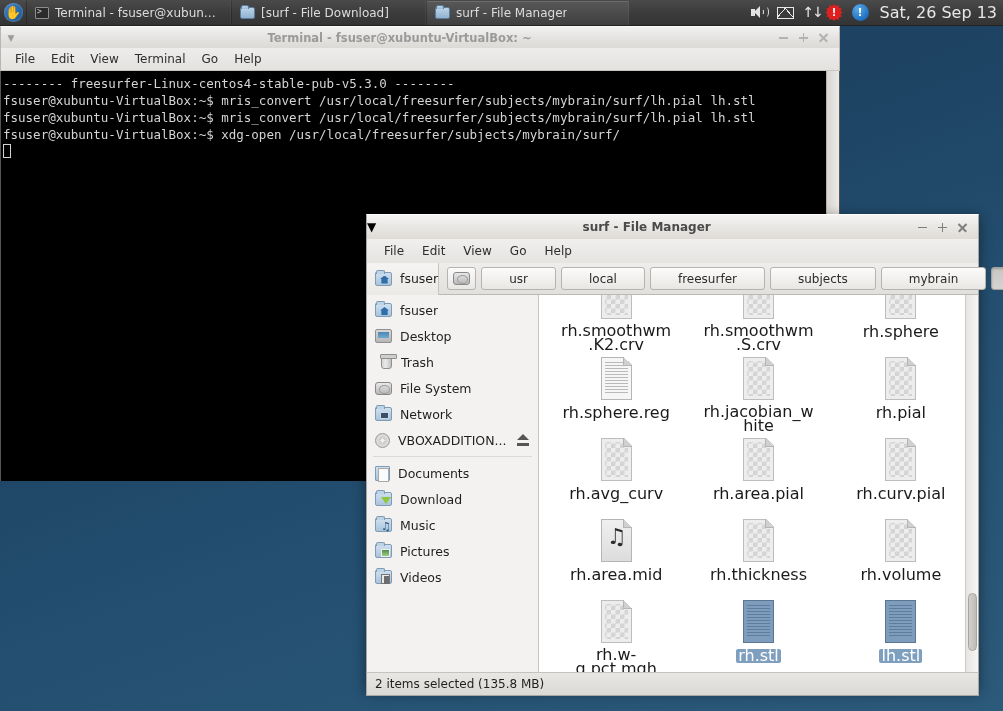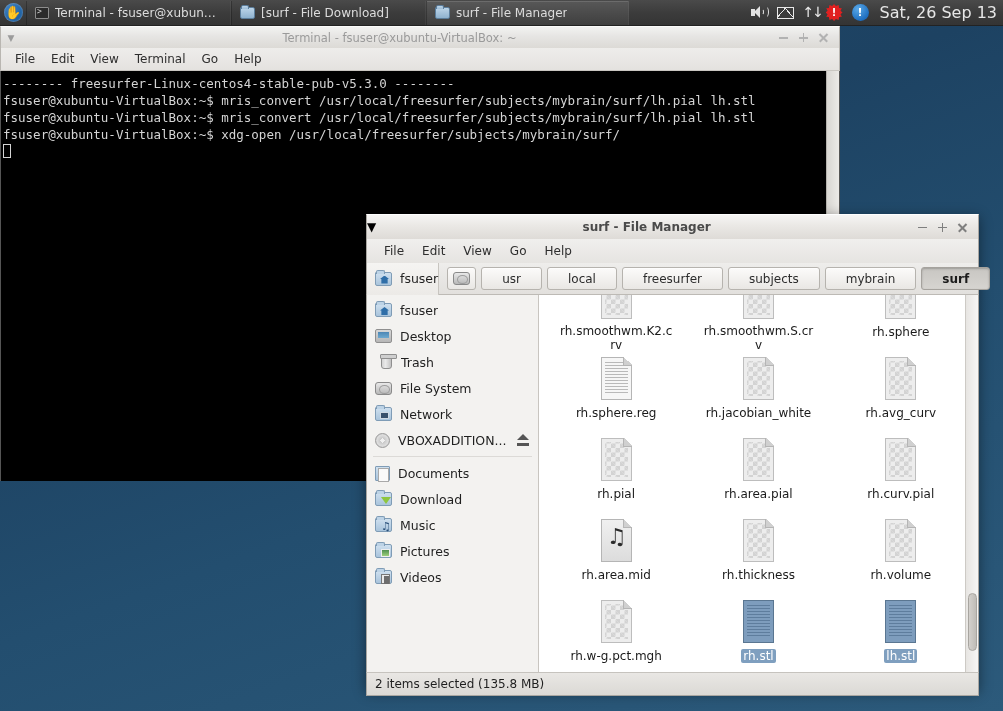--- a/index.html
+++ b/index.html
@@ -129,21 +129,21 @@
     border-left: 1px solid #b9b6b1; border-right: 1px solid #b9b6b1;
     display: flex; align-items: center;
   }
   .win-title .menu-arrow {
     width: 20px; text-align: center; color: #9b9b9b; font-size: 9px; flex:0 0 auto;
   }
   .win-title .t-text {
     flex: 1 1 auto; text-align: center; font-size: 11.5px; color: #a0a0a0;
     white-space: nowrap; overflow: hidden;
   }
-  .win-title.active .t-text { color: #9a9a9a; }
+  .win-title.active .t-text { color: #9a9a9a; font-weight: bold; }
   .win-btns { display:flex; gap:9px; padding-right: 10px; flex:0 0 auto; }
   .wb { width:11px; height:11px; position:relative; }
   .wb i { position:absolute; background:#b2b2b2; }
   .wb.min i { left:1px; top:5px; width:9px; height:1.6px; }
   .wb.max i:nth-child(1) { left:1px; top:5px; width:9px; height:1.6px; }
   .wb.max i:nth-child(2) { left:4.7px; top:1px; width:1.6px; height:9px; }
   .wb.close i:nth-child(1) { left:0; top:5px; width:11px; height:1.6px; transform: rotate(45deg); }
   .wb.close i:nth-child(2) { left:0; top:5px; width:11px; height:1.6px; transform: rotate(-45deg); }
   .win-btns.dark .wb i { background:#7f7f7f; }
 
@@ -205,21 +205,21 @@
   }
   .fm-shortcut-head {
     width: 172px; height:32px; display:flex; align-items:center; gap:8px; padding-left:8px;
     background: linear-gradient(to bottom,#f5f4f2,#eceae7);
     border-right:1px solid #c8c5c0;
   }
   .fm-shortcut-head .lbl { font-size:12.5px; color:#1f1f1f; }
 
   .crumbs { display:flex; align-items:center; gap:5px; padding-left:8px; }
   .crumb {
-    height:23px; padding:0 20px; display:flex; align-items:center;
+    height:23px; padding:0 27px; display:flex; align-items:center;
     font-size:12px; color:#2c2c2c; border:1px solid #b6b3ae; border-radius:3px;
     background: linear-gradient(to bottom,#fcfbfa,#e9e7e4);
     box-shadow: 0 1px 0 rgba(255,255,255,.6) inset;
     white-space: nowrap;
   }
   .crumb.active {
     font-weight:bold; color:#1c1c1c;
     background: linear-gradient(to bottom,#c8c6c2,#d6d4d0);
     box-shadow: inset 0 1px 2px rgba(0,0,0,.22);
     border-color:#a5a29d;
@@ -336,21 +336,21 @@
     position:absolute; left:0; top:-28px; width:100%;
     display:grid; grid-template-columns: repeat(3, 1fr);
     row-gap: 0px;
     padding: 4px 6px 0 6px;
   }
   .fcell {
     height: 81px; display:flex; flex-direction:column; align-items:center; justify-content:flex-start;
     padding-top: 4px;
   }
   .fcell .fname {
-    margin-top: 4px; font-size:12px; color:#1a1a1a; text-align:center;
+    margin-top: 4px; font-size:16px; color:#1a1a1a; text-align:center;
     max-width: 118px; line-height:14px; word-break: break-word;
     padding: 0 2px; border-radius:2px;
   }
   .fcell.selected .fname { background:#7f9fbf; color:#ffffff; }
 
   .fic { width:37px; height:46px; position:relative; }
   
   .fic .page {
     position:absolute; left:3px; top:1px; width:31px; height:43px;
     background:#f1f1f1; border:1px solid #b5b5b5;
@@ -644,29 +644,29 @@
                 <div class="page"></div>
                 <div class="fold"></div>
               </div>
             <div class="fname">rh.jacobian_white</div>
           </div>
           <div class="fcell">
             <div class="fic checker">
                 <div class="page"></div>
                 <div class="fold"></div>
               </div>
+            <div class="fname">rh.pial</div>
+          </div>
+
+          <div class="fcell">
+            <div class="fic checker">
+                <div class="page"></div>
+                <div class="fold"></div>
+              </div>
             <div class="fname">rh.avg_curv</div>
-          </div>
-
-          <div class="fcell">
-            <div class="fic checker">
-                <div class="page"></div>
-                <div class="fold"></div>
-              </div>
-            <div class="fname">rh.pial</div>
           </div>
           <div class="fcell">
             <div class="fic checker">
                 <div class="page"></div>
                 <div class="fold"></div>
               </div>
             <div class="fname">rh.area.pial</div>
           </div>
           <div class="fcell">
             <div class="fic checker">

